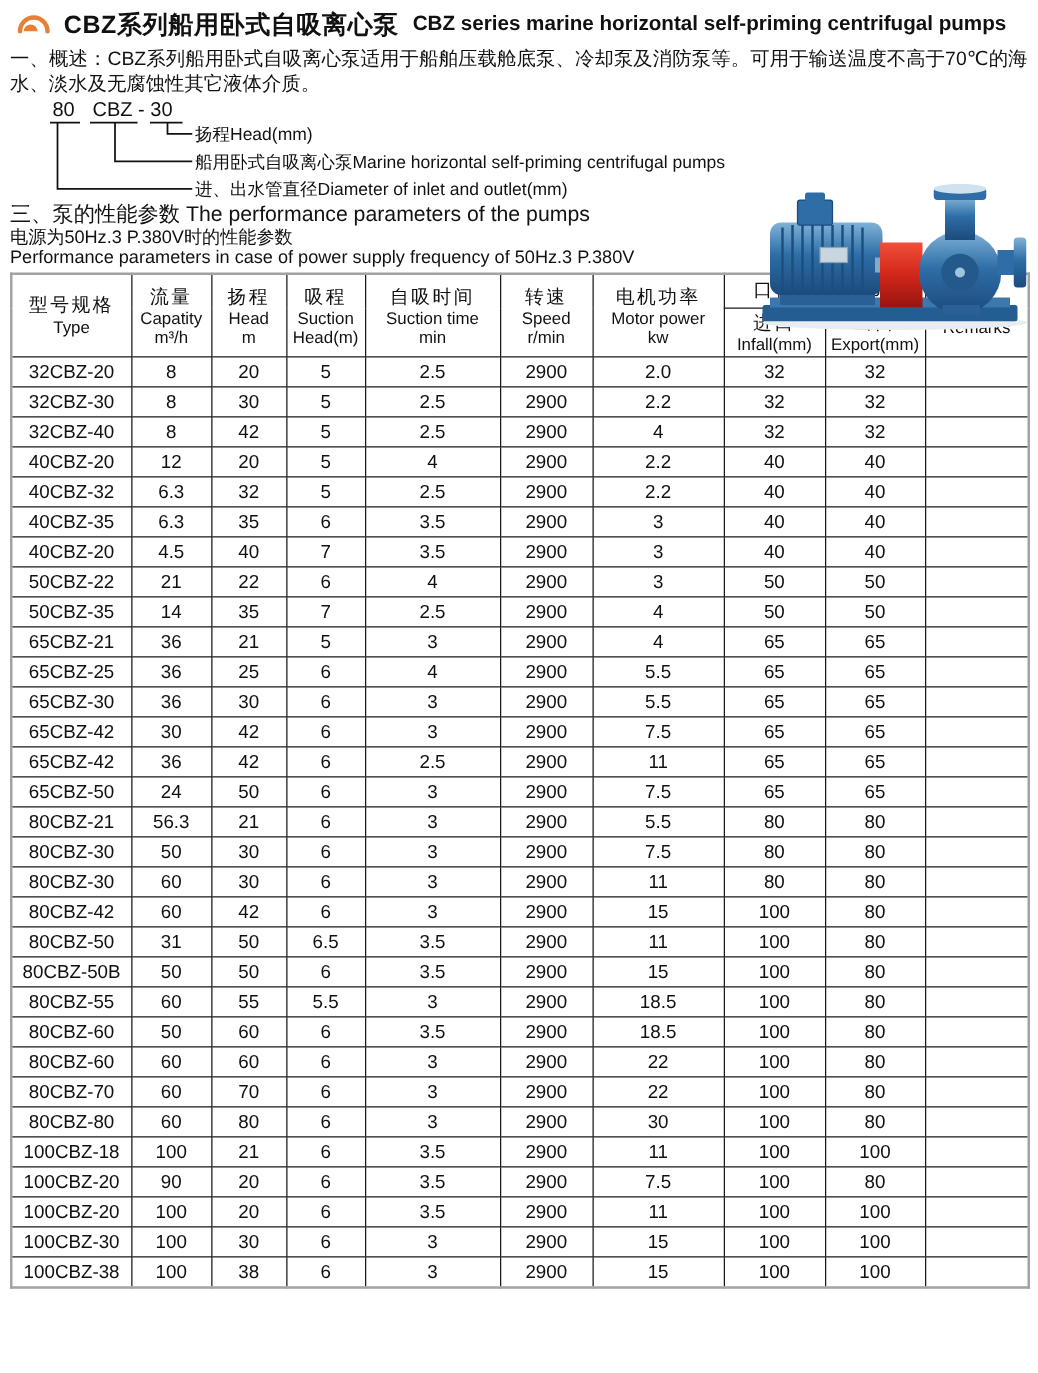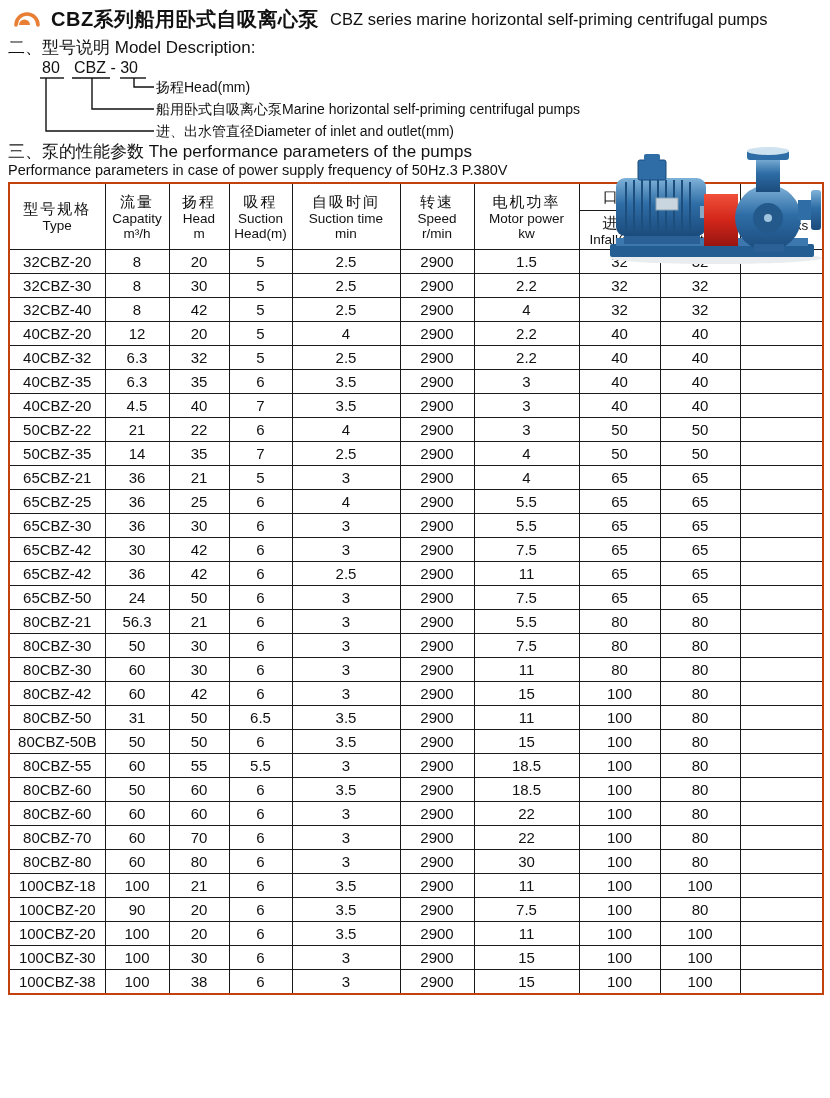--- a/index.html
+++ b/index.html
@@ -2,41 +2,41 @@
 <html><head>
 <meta charset="utf-8">
 <style>
   html,body { margin:0; padding:0; background:#ffffff; }
   body { width:830px; font-family:"Liberation Sans","DejaVu Sans",sans-serif; color:#111; }
   .page { position:relative; width:830px; height:1098px; box-sizing:border-box; padding:4px 8px 0 8px; overflow:hidden; }
 
   
   .title-row { display:flex; align-items:center; gap:9px; margin:2px 0 6px 4px; height:26px; }
   .title-zh { font-size:20px; font-weight:bold; letter-spacing:0.5px; white-space:nowrap; }
-  .title-en { font-size:16.5px; font-weight:normal; white-space:nowrap; margin-left:2px; }
+  .title-en { font-size:16.5px; font-weight:bold; white-space:nowrap; margin-left:2px; }
 
   .para { font-size:15.5px; line-height:20px; margin:0; text-align:justify; }
   .h2 { font-size:17px; font-weight:normal; line-height:20px; margin:2px 0 0 0; }
 
   
   .model-diagram { position:relative; height:84px; margin-left:26px; z-index:2; }
   .md-svg { position:absolute; left:0; top:0; }
   .md-code { font-size:16px; fill:#111; font-family:"Liberation Sans","DejaVu Sans",sans-serif; }
   .md-line { stroke:#111; stroke-width:1.4; fill:none; }
   .md-label { position:absolute; left:122px; font-size:14px; line-height:18px; white-space:nowrap; }
   .md-l1 { top:20px; } .md-l2 { top:42px; } .md-l3 { top:64px; }
 
   .pump { position:absolute; top:138px; right:2px; z-index:1; }
 
   .h3 { font-size:17px; font-weight:normal; line-height:20px; margin:0; }
   .note { font-size:14.5px; line-height:16px; margin:0; }
 
   
   table.perf { border-collapse:collapse; table-layout:fixed; width:814px; margin-top:4px;
-               border:2px solid #c2410c; }
+               border:2px solid #a3a3a3; }
   .perf th, .perf td { border:1px solid #1a1a1a; text-align:center; vertical-align:middle;
                padding:0; overflow:hidden; white-space:nowrap; }
   .perf thead th { font-weight:normal; }
   .perf thead tr.cal-top th { height:26px; }
   .perf thead tr.cal-bot th { height:38px; }
   .th-zh { font-size:15px; letter-spacing:2px; line-height:18px; }
   .th-en { font-size:13.5px; letter-spacing:0; line-height:15px; }
   .th-unit { font-size:13.5px; line-height:15px; }
   .cal-head .th-zh, .cal-head .th-en { display:inline-block; vertical-align:middle; }
   .cal-head .th-en { margin-left:32px; }
@@ -49,22 +49,22 @@
 
   <div class="title-row">
     <svg width="30" height="20" viewBox="0 0 30 20" aria-hidden="true">
       <path d="M4 16 A 11 11 0 0 1 26 16" fill="none" stroke="#e87f35" stroke-width="3.6" stroke-linecap="round"></path>
       <path d="M7 16 A 5.5 5.5 0 0 1 18 16 Z" fill="#e87f35"></path>
     </svg>
     <span class="title-zh">CBZ系列船用卧式自吸离心泵</span>
     <span class="title-en">CBZ series marine horizontal self-priming centrifugal pumps</span>
   </div>
 
-
-  <h2 class="h2">二、型号说明 Model Description:</h2>
+  <p class="para">一、概述：CBZ系列船用卧式自吸离心泵适用于船舶压载舱底泵、冷却泵及消防泵等。可用于输送温度不高于70℃的海水、淡水及无腐蚀性其它液体介质。</p>
+
 
   <div class="model-diagram">
     <svg class="md-svg" width="120" height="82" viewBox="0 0 120 82" aria-hidden="true">
       <text class="md-code" x="8" y="15">80</text>
       <text class="md-code" x="40" y="15">CBZ - 30</text>
       <line class="md-line" x1="6" y1="20" x2="30" y2="20"></line>
       <line class="md-line" x1="38" y1="20" x2="76" y2="20"></line>
       <line class="md-line" x1="86" y1="20" x2="112" y2="20"></line>
       <path class="md-line" d="M100 20 V 29 H 120"></path>
       <path class="md-line" d="M58 20 V 51 H 120"></path>
@@ -117,20 +117,21 @@
     <circle cx="164" cy="80" r="4" fill="#9fc4de"></circle>
     <rect x="152" y="20" width="24" height="34" fill="url(#mb)"></rect>
     <rect x="143" y="12" width="42" height="10" rx="3" fill="#2e6da6"></rect>
     <ellipse cx="164" cy="13" rx="21" ry="4" fill="#cfe2ef"></ellipse>
     <rect x="194" y="62" width="16" height="20" fill="#2e6da6"></rect>
     <rect x="207" y="52" width="10" height="40" rx="3" fill="url(#mb)"></rect>
     <rect x="150" y="106" width="30" height="8" fill="#2a6096"></rect>
   </svg>
 
   <h2 class="h3">三、泵的性能参数  The performance parameters of the pumps</h2>
+  <p class="note">电源为50Hz.3 P.380V时的性能参数</p>
   <p class="note">Performance parameters in case of power supply frequency of 50Hz.3 P.380V</p>
 
   <table class="perf">
     <colgroup>
       <col style="width:96px">
         <col style="width:64px">
         <col style="width:60px">
         <col style="width:63px">
       <col style="width:108px">
         <col style="width:74px">
@@ -196,21 +197,21 @@
       </tr>
     </thead>
     <tbody>
         <tr>
           <td>32CBZ-20</td>
           <td>8</td>
           <td>20</td>
           <td>5</td>
           <td>2.5</td>
           <td>2900</td>
-          <td>1.5</td>
+          <td>2.0</td>
           <td>32</td>
           <td>32</td>
           <td></td>
         </tr>
         <tr>
           <td>32CBZ-30</td>
           <td>8</td>
           <td>30</td>
           <td>5</td>
           <td>2.5</td>

